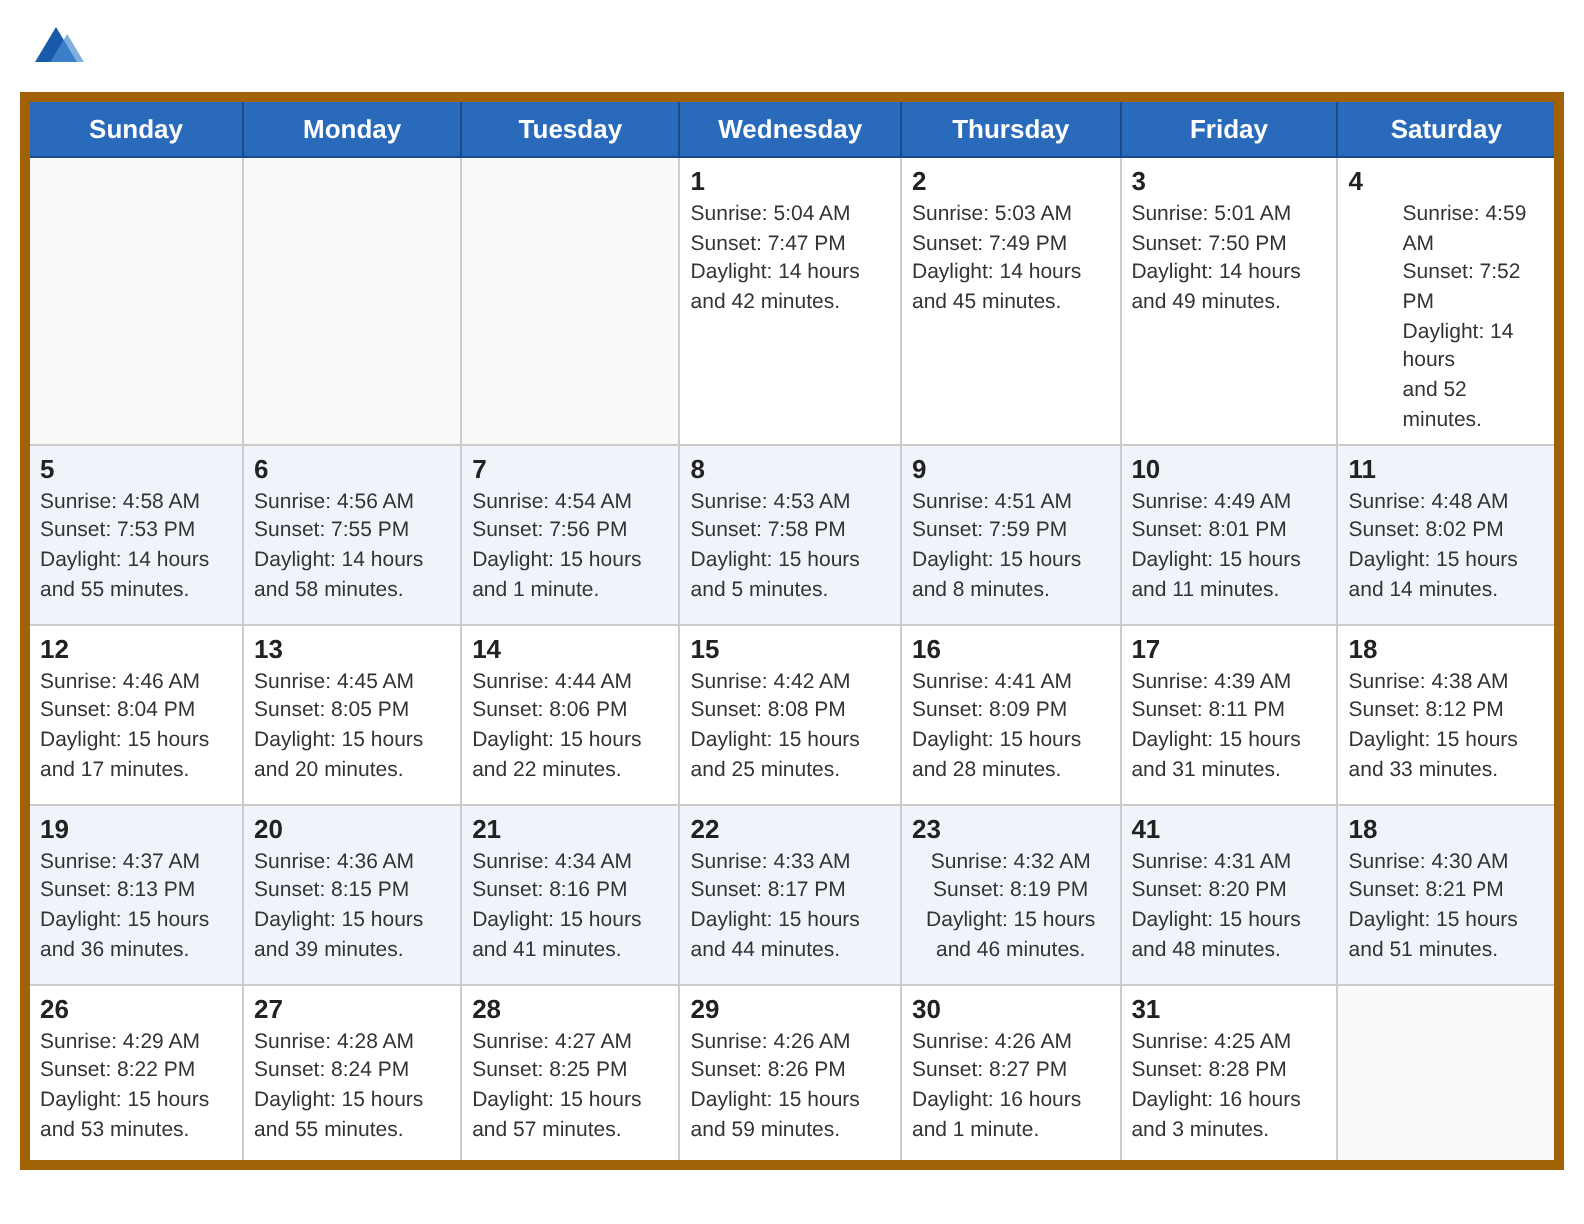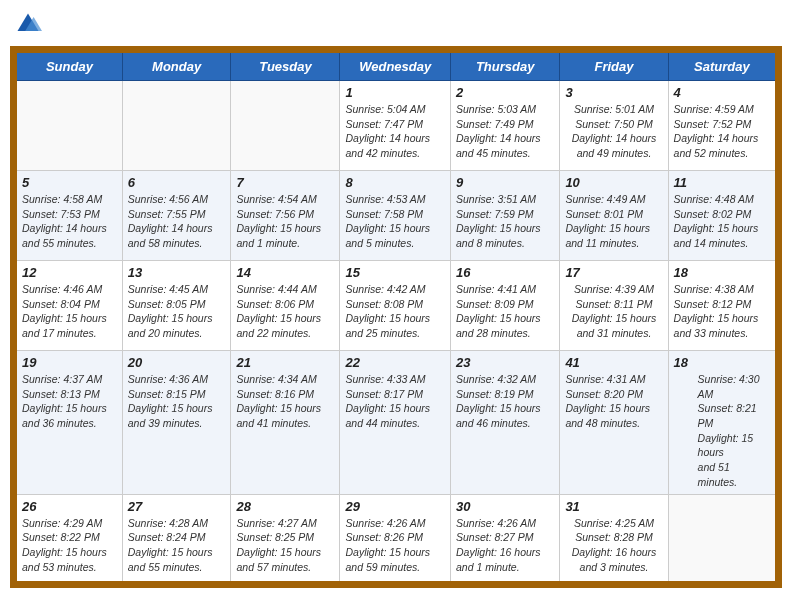--- a/index.html
+++ b/index.html
@@ -49,22 +49,21 @@
       font-weight: bold;
       color: #222;
     }
     .location {
       font-size: 14px;
       color: #444;
     }
     .calendar {
       width: 100%;
       border-collapse: collapse;
-      border: 7px solid #a16207;
-      font-style: italic;
+      border: 5px solid #a16207;
     }
     .calendar th {
       background: #2a6abb;
       color: #fff;
       text-align: center;
       padding: 6px 4px;
       font-size: 13px;
       font-weight: bold;
       border: 1px solid #1a4a8a;
     }
@@ -140,28 +139,28 @@
         </td>
         <td>
           <div class="day-number">2</div>
           <div class="day-info" style="white-space: pre-line;">Sunrise: 5:03 AM
 Sunset: 7:49 PM
 Daylight: 14 hours
 and 45 minutes.</div>
         </td>
         <td>
           <div class="day-number">3</div>
-          <div class="day-info" style="white-space: pre-line; text-align: center;">Sunrise: 5:01 AM
+          <div class="day-info" style="white-space: pre-line;">Sunrise: 5:01 AM
 Sunset: 7:50 PM
 Daylight: 14 hours
 and 49 minutes.</div>
         </td>
         <td>
           <div class="day-number">4</div>
-          <div class="day-info" style="white-space: pre-line;">Sunrise: 4:59 AM
+          <div class="day-info" style="white-space: pre-line; margin-left: 27px;">Sunrise: 4:59 AM
 Sunset: 7:52 PM
 Daylight: 14 hours
 and 52 minutes.</div>
         </td>
       </tr>
       <tr>
         <td>
           <div class="day-number">5</div>
           <div class="day-info" style="white-space: pre-line;">Sunrise: 4:58 AM
 Sunset: 7:53 PM
@@ -184,21 +183,21 @@
         </td>
         <td>
           <div class="day-number">8</div>
           <div class="day-info" style="white-space: pre-line;">Sunrise: 4:53 AM
 Sunset: 7:58 PM
 Daylight: 15 hours
 and 5 minutes.</div>
         </td>
         <td>
           <div class="day-number">9</div>
-          <div class="day-info" style="white-space: pre-line;">Sunrise: 3:51 AM
+          <div class="day-info" style="white-space: pre-line;">Sunrise: 4:51 AM
 Sunset: 7:59 PM
 Daylight: 15 hours
 and 8 minutes.</div>
         </td>
         <td>
           <div class="day-number">10</div>
           <div class="day-info" style="white-space: pre-line;">Sunrise: 4:49 AM
 Sunset: 8:01 PM
 Daylight: 15 hours
 and 11 minutes.</div>
@@ -242,21 +241,21 @@
         </td>
         <td>
           <div class="day-number">16</div>
           <div class="day-info" style="white-space: pre-line;">Sunrise: 4:41 AM
 Sunset: 8:09 PM
 Daylight: 15 hours
 and 28 minutes.</div>
         </td>
         <td>
           <div class="day-number">17</div>
-          <div class="day-info" style="white-space: pre-line; text-align: center;">Sunrise: 4:39 AM
+          <div class="day-info" style="white-space: pre-line;">Sunrise: 4:39 AM
 Sunset: 8:11 PM
 Daylight: 15 hours
 and 31 minutes.</div>
         </td>
         <td>
           <div class="day-number">18</div>
           <div class="day-info" style="white-space: pre-line;">Sunrise: 4:38 AM
 Sunset: 8:12 PM
 Daylight: 15 hours
 and 33 minutes.</div>
@@ -286,35 +285,35 @@
         </td>
         <td>
           <div class="day-number">22</div>
           <div class="day-info" style="white-space: pre-line;">Sunrise: 4:33 AM
 Sunset: 8:17 PM
 Daylight: 15 hours
 and 44 minutes.</div>
         </td>
         <td>
           <div class="day-number">23</div>
-          <div class="day-info" style="white-space: pre-line;">Sunrise: 4:32 AM
+          <div class="day-info" style="white-space: pre-line; text-align: center;">Sunrise: 4:32 AM
 Sunset: 8:19 PM
 Daylight: 15 hours
 and 46 minutes.</div>
         </td>
         <td>
           <div class="day-number">41</div>
           <div class="day-info" style="white-space: pre-line;">Sunrise: 4:31 AM
 Sunset: 8:20 PM
 Daylight: 15 hours
 and 48 minutes.</div>
         </td>
         <td>
           <div class="day-number">18</div>
-          <div class="day-info" style="white-space: pre-line; margin-left: 24px;">Sunrise: 4:30 AM
+          <div class="day-info" style="white-space: pre-line;">Sunrise: 4:30 AM
 Sunset: 8:21 PM
 Daylight: 15 hours
 and 51 minutes.</div>
         </td>
       </tr>
       <tr>
         <td>
           <div class="day-number">26</div>
           <div class="day-info" style="white-space: pre-line;">Sunrise: 4:29 AM
 Sunset: 8:22 PM
@@ -344,21 +343,21 @@
         </td>
         <td>
           <div class="day-number">30</div>
           <div class="day-info" style="white-space: pre-line;">Sunrise: 4:26 AM
 Sunset: 8:27 PM
 Daylight: 16 hours
 and 1 minute.</div>
         </td>
         <td>
           <div class="day-number">31</div>
-          <div class="day-info" style="white-space: pre-line; text-align: center;">Sunrise: 4:25 AM
+          <div class="day-info" style="white-space: pre-line;">Sunrise: 4:25 AM
 Sunset: 8:28 PM
 Daylight: 16 hours
 and 3 minutes.</div>
         </td>
         <td class="empty-cell"></td>
       </tr>
     </tbody>
 </table>
 
 </body></html>

